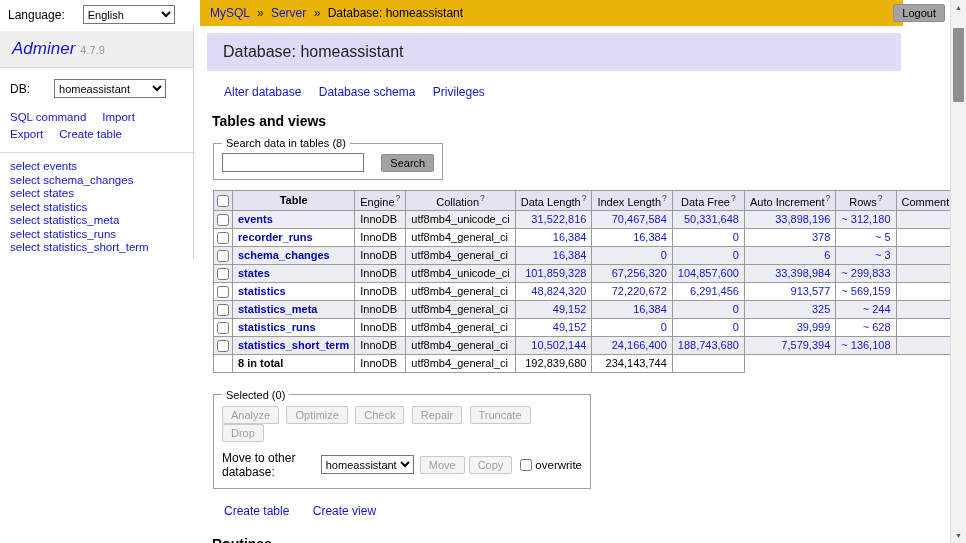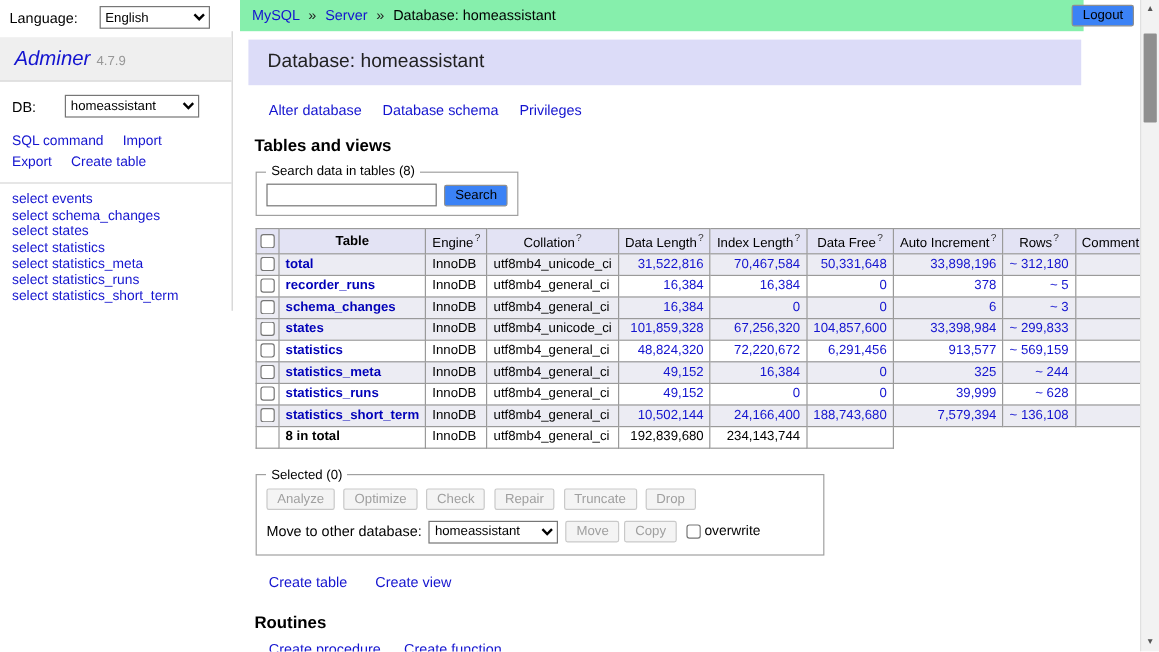--- a/index.html
+++ b/index.html
@@ -9,30 +9,30 @@
     background:#fff; color:#000;
     font-family:"Liberation Sans", sans-serif; font-size:12px;
   }
   a { color:#1414cf; text-decoration:none; cursor:pointer; }
 
   
   .lang-area { position:absolute; left:8px; top:5px; display:flex; align-items:center; gap:18px; }
   .lang-area select { width:92px; height:19px; font-size:11px; border:1px solid #767676; background:#fff; }
   .breadcrumb {
     position:absolute; left:200px; top:0; width:703px; height:26px;
-    background:#86efac; line-height:26px; padding-left:10px; font-size:12px;
+    background:#eab308; line-height:26px; padding-left:10px; font-size:12px;
     white-space:nowrap;
   }
   .breadcrumb .sep { color:#222; margin:0 4px; }
   .breadcrumb .current { color:#000; }
   .logout-btn { position:absolute; top:4px; right:21px; }
 
   .btn {
     font-family:"Liberation Sans", sans-serif; font-size:11px;
-    background:#3b82f6; border:1px solid #8f8f8f; border-radius:2px;
+    background:#a3a3a3; border:1px solid #8f8f8f; border-radius:2px;
     padding:2px 8px; color:#000; cursor:pointer;
   }
   .btn:disabled { color:#9f9f9f; border-color:#c9c9c9; background:#f4f4f4; cursor:default; }
 
   
   .sidebar { position:absolute; left:0; top:26px; width:194px; height:233px; border-right:1px solid #d0d0d0; background:#fff; }
   .sidebar h1 {
     margin:5px 0 0; padding:8px 12px; background:#efefef; border-bottom:1px solid #d6d6d6;
     font-size:17px; font-weight:normal; color:#6d6d6d;
   }
@@ -52,39 +52,39 @@
     margin:7px 0 0; background:#dcdcf8; color:#222;
     font-size:16px; font-weight:normal; padding:10px 16px;
   }
   .actions { margin:14px 0 0 17px; }
   .actions a { margin-right:14px; font-size:12px; }
   h3 { font-size:14px; margin:14px 0 0 5px; color:#000; }
   fieldset { border:1px solid #a0a0a0; margin:0; }
   legend { font-size:11px; padding:0 4px; }
   .search-fs { display:inline-block; margin:8px 0 0 6px; padding:4px 8px 7px; }
   .search-fs input[type=text] { width:142px; height:19px; border:1px solid #767676; font-size:11px; padding:1px 4px; }
-  .search-fs .btn { margin-left:3px;text-align:center; }
+  .search-fs .btn { margin-left:14px;text-align:center; }
 
   table { border-collapse:collapse; margin:10px 0 0 6px; font-size:11px; }
   th,td { border:1px solid #9a9a9a; padding:2px 5px; white-space:nowrap; height:18px; }
   thead th { background:#e3e3f4; font-weight:normal; text-align:center; }
   thead th.th-table { font-weight:bold; }
   sup.help { font-size:8.5px; color:#333; margin-left:1px; }
   td.c-check, th.th-check { text-align:center; width:21px; padding:1px 3px; }
   input[type=checkbox] { width:12px; height:12px; margin:0; vertical-align:middle; }
   td.c-name a { font-weight:bold; color:#0000b8; }
   td.c-num { text-align:right; }
   td.c-num a { color:#1414cf; }
   td.c-comment { min-width:52px; }
   tbody tr.odd td { background:#ececf3; }
   tbody.totals td { background:#fff; }
   tbody.totals .t-label { font-weight:bold; }
   tbody.totals .c-num { color:#000; }
 
-  .selected-fs { margin:16px 0 0 6px; width:474px; padding:5px 8px 9px; }
+  .selected-fs { margin:16px 0 0 6px; width:378px; padding:5px 8px 9px; }
   .sel-buttons .btn { margin-right:4px; }
   .move-row { margin-top:9px; display:flex; align-items:center; font-size:12px; }
   .move-row select { width:108px; height:19px; font-size:11px; border:1px solid #767676; background:#fff; margin:0 6px; }
   .move-row .btn { margin-right:4px; }
   .move-row label { display:flex; align-items:center; gap:3px; margin-left:4px; font-size:11.5px; }
 
   .create-links { margin:15px 0 0 17px; }
   .create-links a { margin-right:20px; font-size:12px; }
   .routine-links { margin:8px 0 0 17px; }
   .routine-links a { margin-right:16px; font-size:12px; }
@@ -174,21 +174,21 @@
         <th><span>Index Length</span><sup class="help">?</sup></th>
         <th><span>Data Free</span><sup class="help">?</sup></th>
         <th><span>Auto Increment</span><sup class="help">?</sup></th>
         <th><span>Rows</span><sup class="help">?</sup></th>
         <th><span>Comment</span><sup class="help">?</sup></th>
       </tr>
     </thead>
     <tbody>
         <tr class="odd">
           <td class="c-check"><input type="checkbox" style=""></td>
-          <td class="c-name"><a>total</a></td>
+          <td class="c-name"><a>events</a></td>
           <td class="c-engine">InnoDB</td>
           <td class="c-collation">utf8mb4_unicode_ci</td>
           <td class="c-num"><a>31,522,816</a></td>
           <td class="c-num"><a>70,467,584</a></td>
           <td class="c-num"><a>50,331,648</a></td>
           <td class="c-num"><a>33,898,196</a></td>
           <td class="c-num"><a>~ 312,180</a></td>
           <td class="c-comment"></td>
         </tr>
         <tr>

